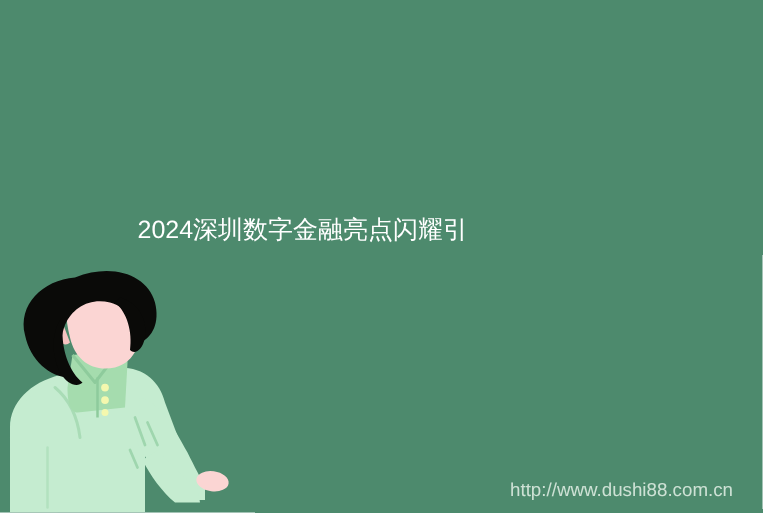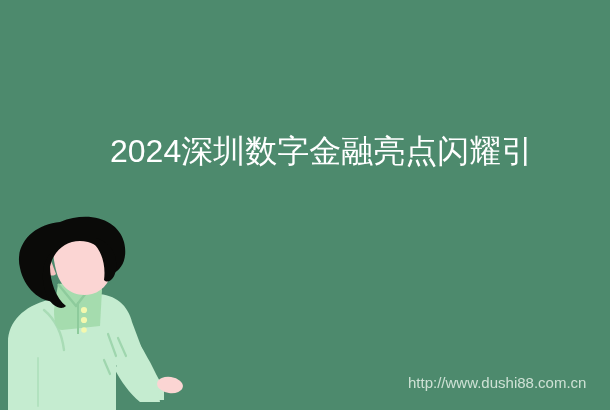--- a/index.html
+++ b/index.html
@@ -30,31 +30,32 @@
     height: 200px;
   }
   #title-block {
     position: absolute;
     left: 110px;
     top: 128px;
     width: 430px;
   }
   .title-line {
     font-family: "Liberation Sans", "DejaVu Sans", sans-serif;
-    font-size: 32px;
+    font-size: 20px;
     line-height: 46px;
     color: #ffffff;
     letter-spacing: 0px;
     white-space: nowrap;
     font-weight: 400;
+    margin-top: 33px;
   }
   #watermark {
     position: absolute;
     left: 408px;
-    top: 374px;
+    top: 384px;
     font-family: "Liberation Sans", "DejaVu Sans", sans-serif;
     font-size: 15px;
     line-height: 18px;
     color: #d9e9de;
     opacity: 0.92;
     white-space: nowrap;
   }
 </style>
 </head>
 <body>

